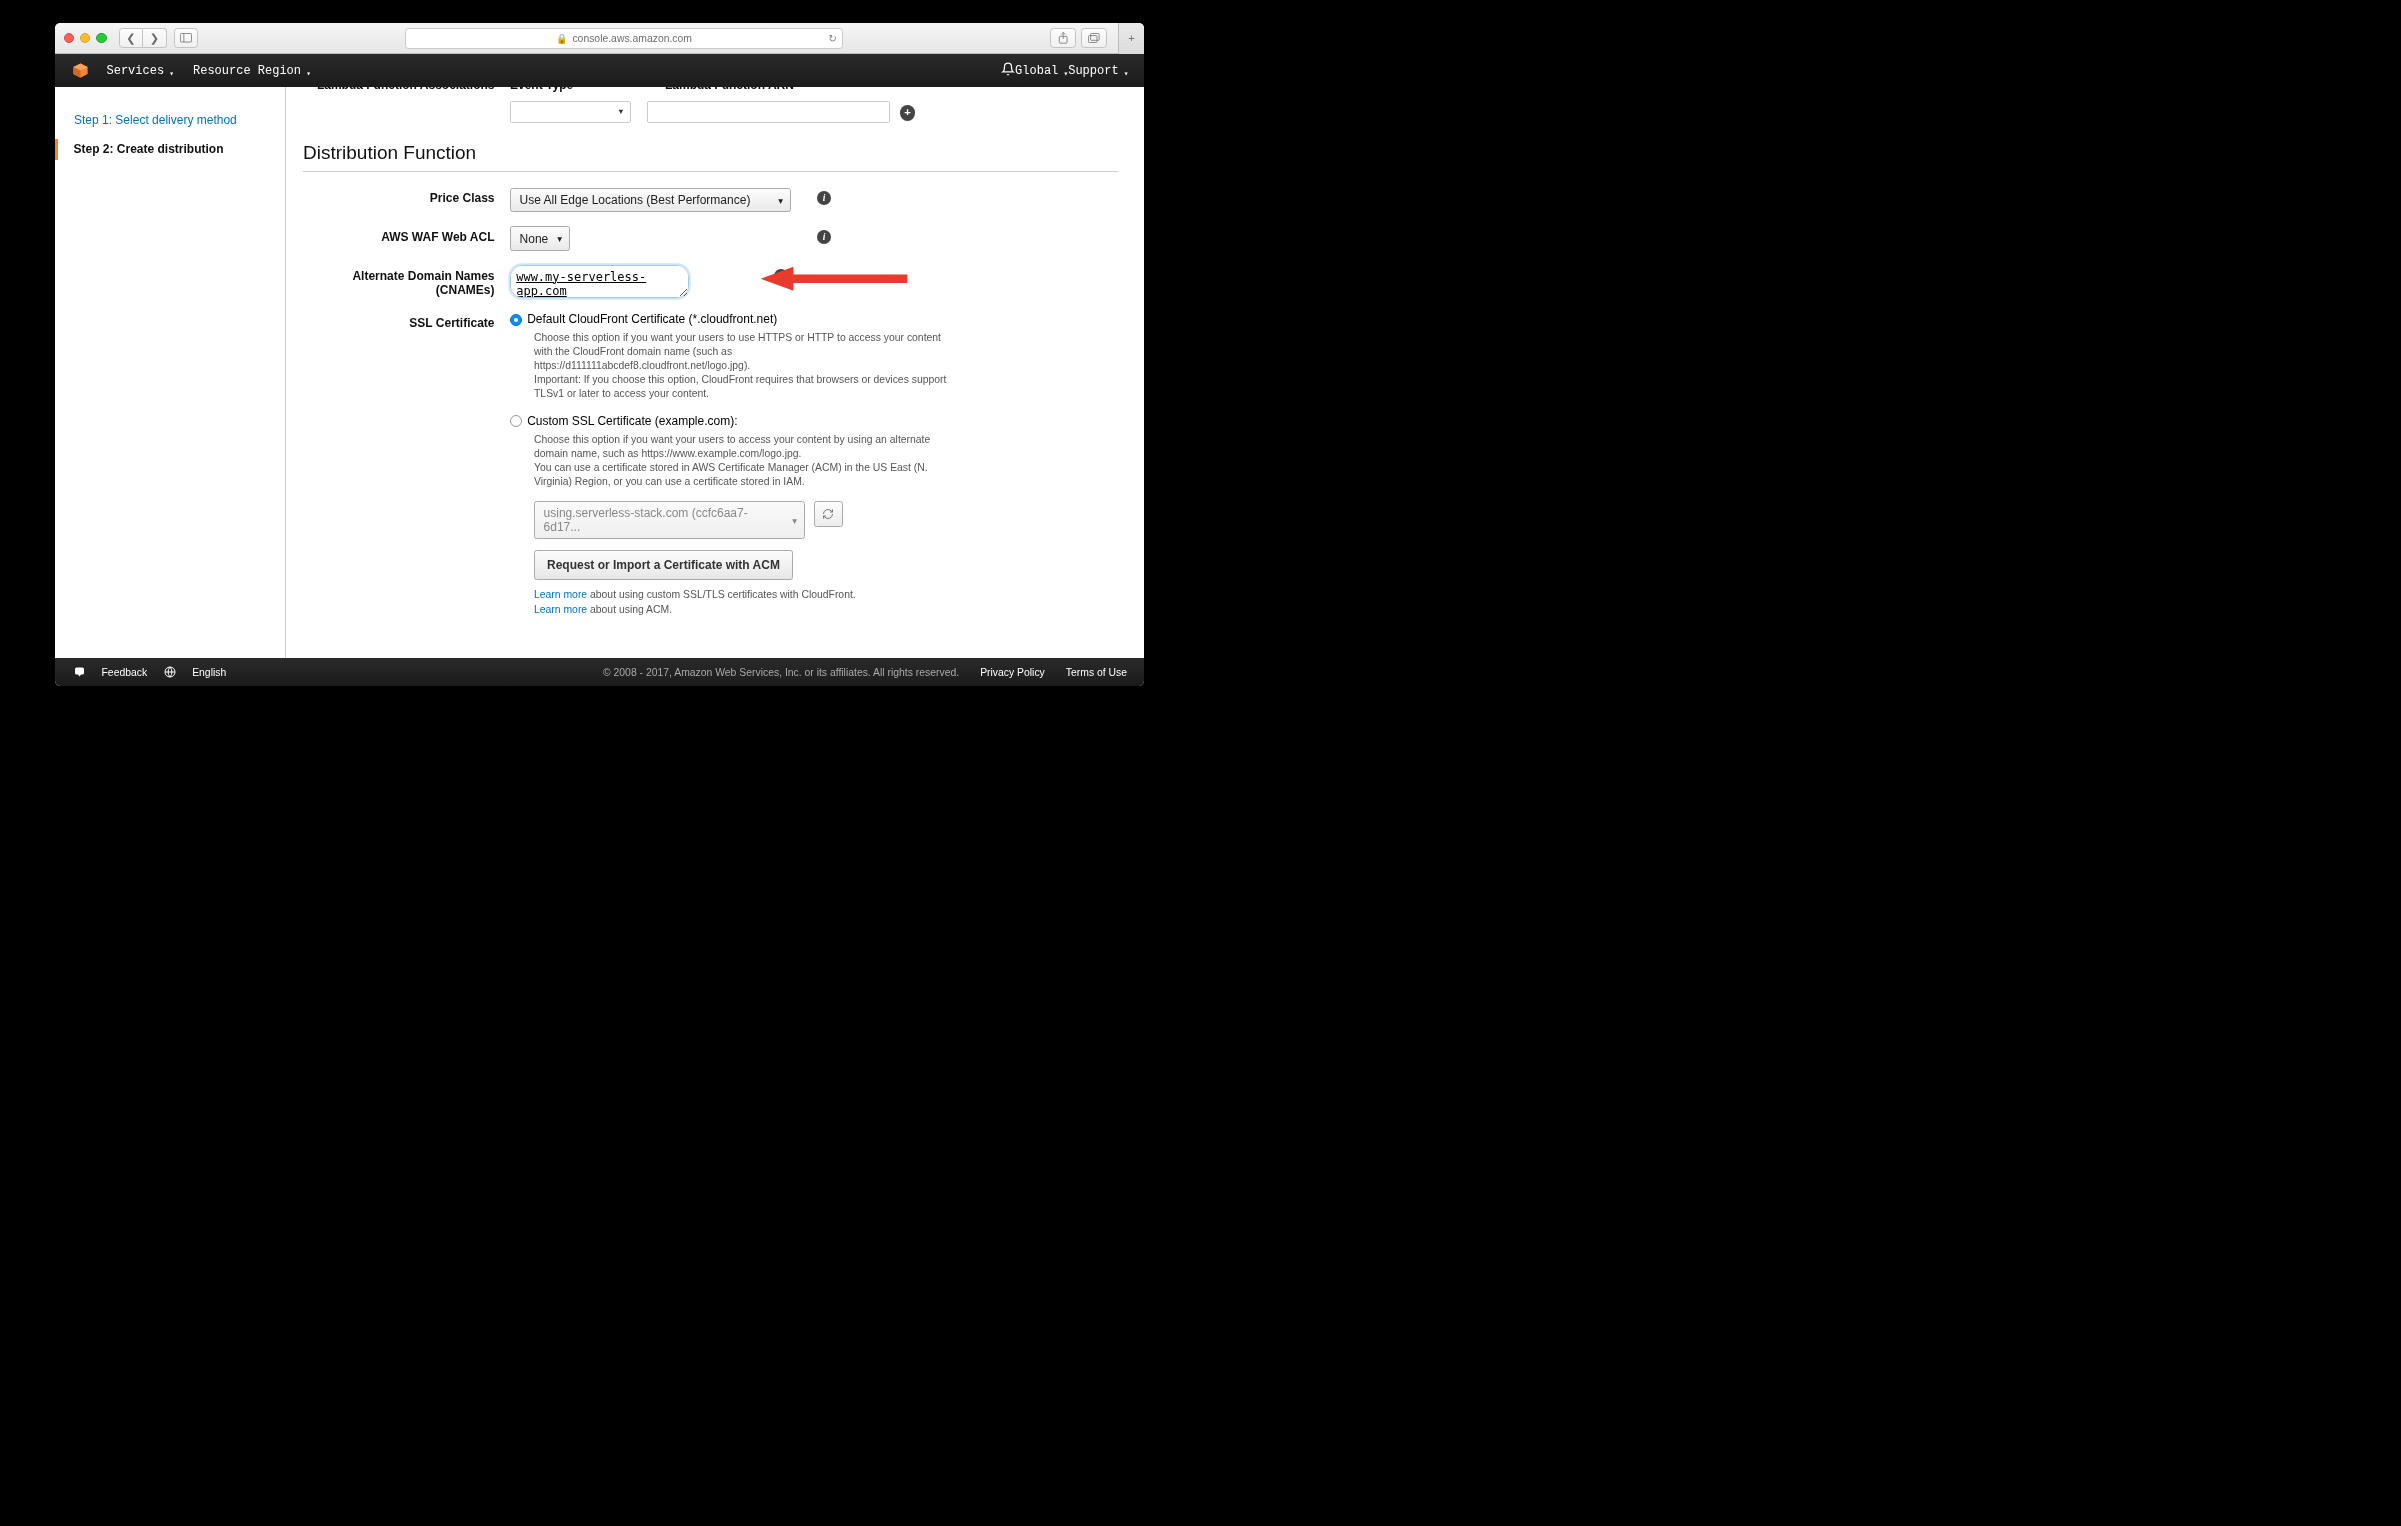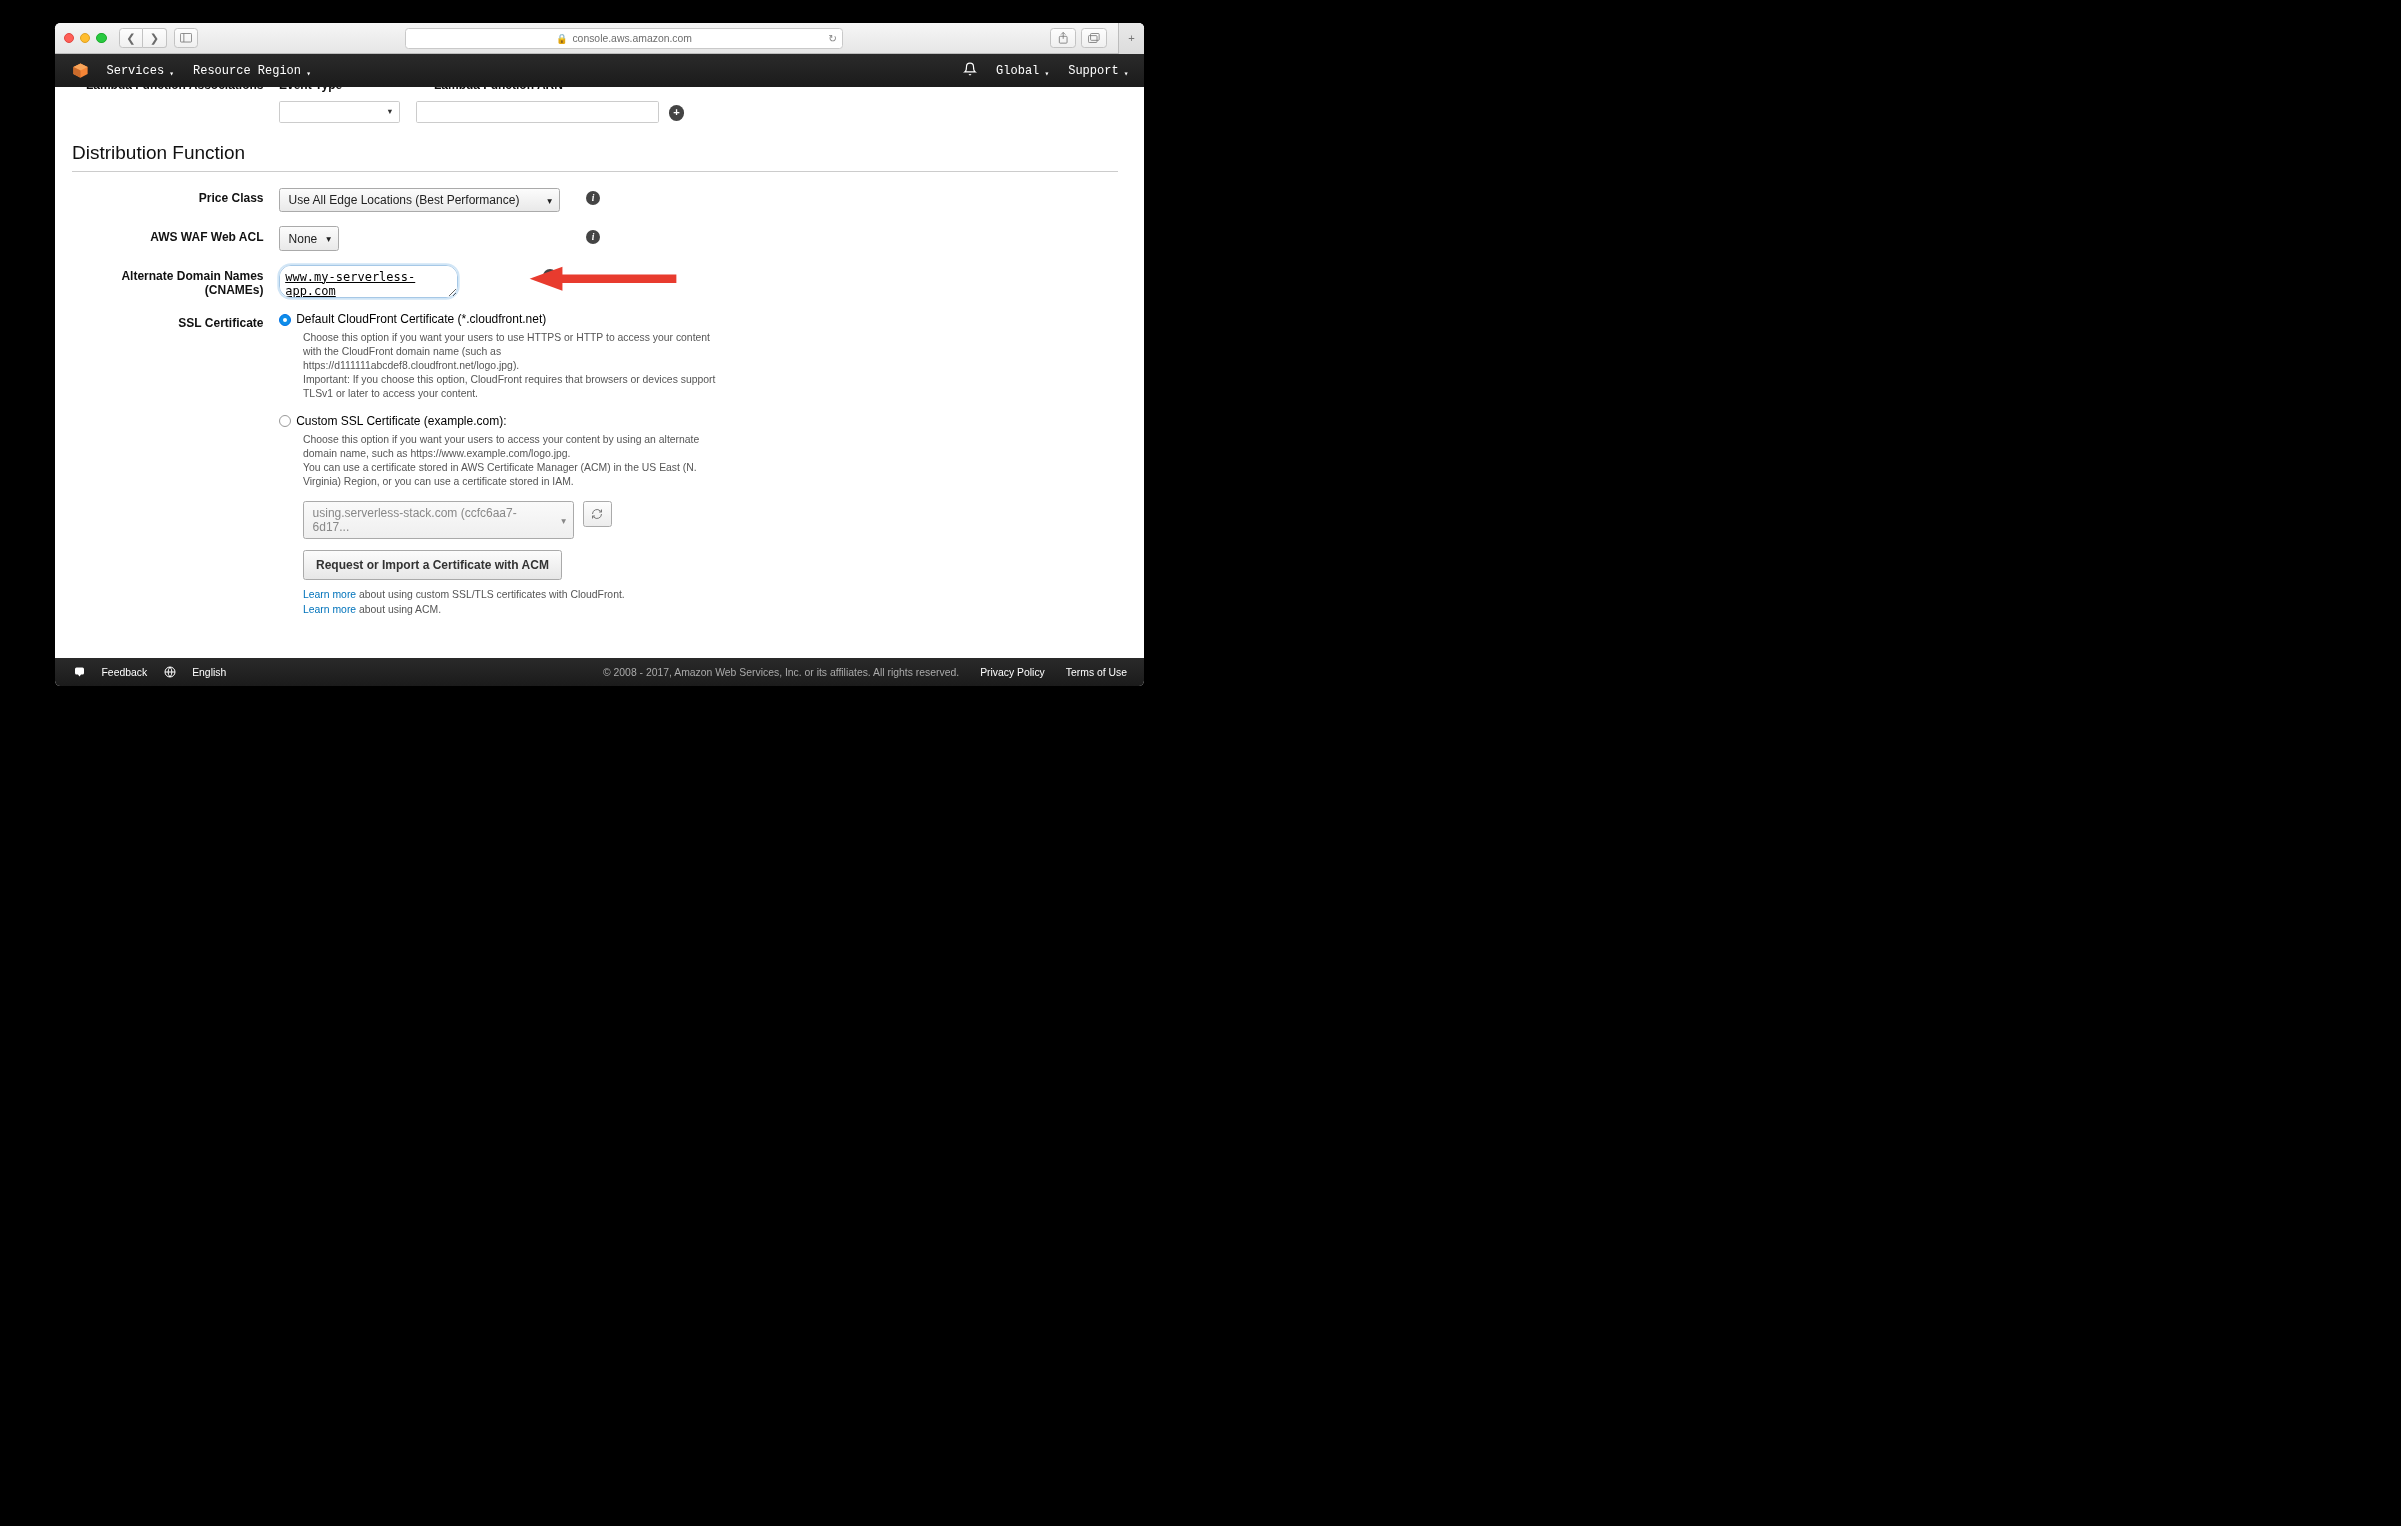--- a/index.html
+++ b/index.html
@@ -80,21 +80,21 @@
     padding:0 15.5px;
     color:#fff;
     font-size:12px;
   }
   .aws-logo{
     width:19px;height:19px;margin-right:17px;
     display:flex;align-items:center;justify-content:center;
   }
   .aws-menu-item{display:flex;align-items:flex-end;gap:5.2px;margin-right:19px;cursor:pointer;font-family:Liberation Mono, monospace;}
   .aws-menu-item .caret, .aws-right .caret{font-size:7.8px;}
-  .aws-right{margin-left:auto;display:flex;align-items:center;gap:19px;}
+  .aws-right{margin-left:auto;display:flex;align-items:center;}
   .bell{font-size:14px;}
   
   .aws-body{flex:1;display:flex;overflow:hidden;background:#fff;}
   .sidebar{
     width:231px;
     border-right:0.9px solid #ccc;
     padding: 22.4px 0 0 0;
   }
   .wizard-step{
     padding: 3.5px 19px;
@@ -296,20 +296,24 @@
       </div>
       <div class="aws-menu-item" style="margin-right:0">
         <span>Support</span>
         <span class="caret">▾</span>
       </div>
     </div>
   </div>
 
   <div class="aws-body">
 
+    <div class="sidebar">
+      <div class="wizard-step link">Step 1: Select delivery method</div>
+      <div class="wizard-step active">Step 2: Create distribution</div>
+    </div>
 
     <div class="main">
 
       <div style="height:7px;overflow:hidden;">
         <div style="display:flex;align-items:center;font-size:12px;color:#111;transform:translateY(-8.6px);">
           <div style="width:207px;text-align:right;font-weight:bold;padding-right:15.5px;">
             <span>Lambda Function Associations</span>
           </div>
           <div style="width:155px;font-weight:bold">
             <span>Event Type</span>

